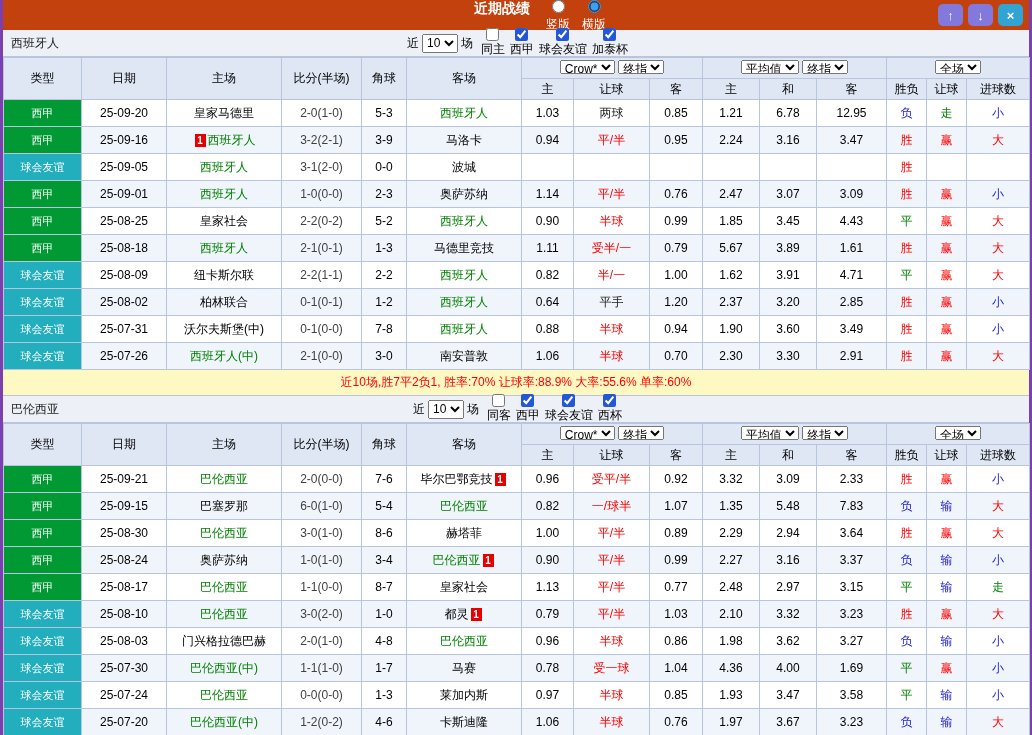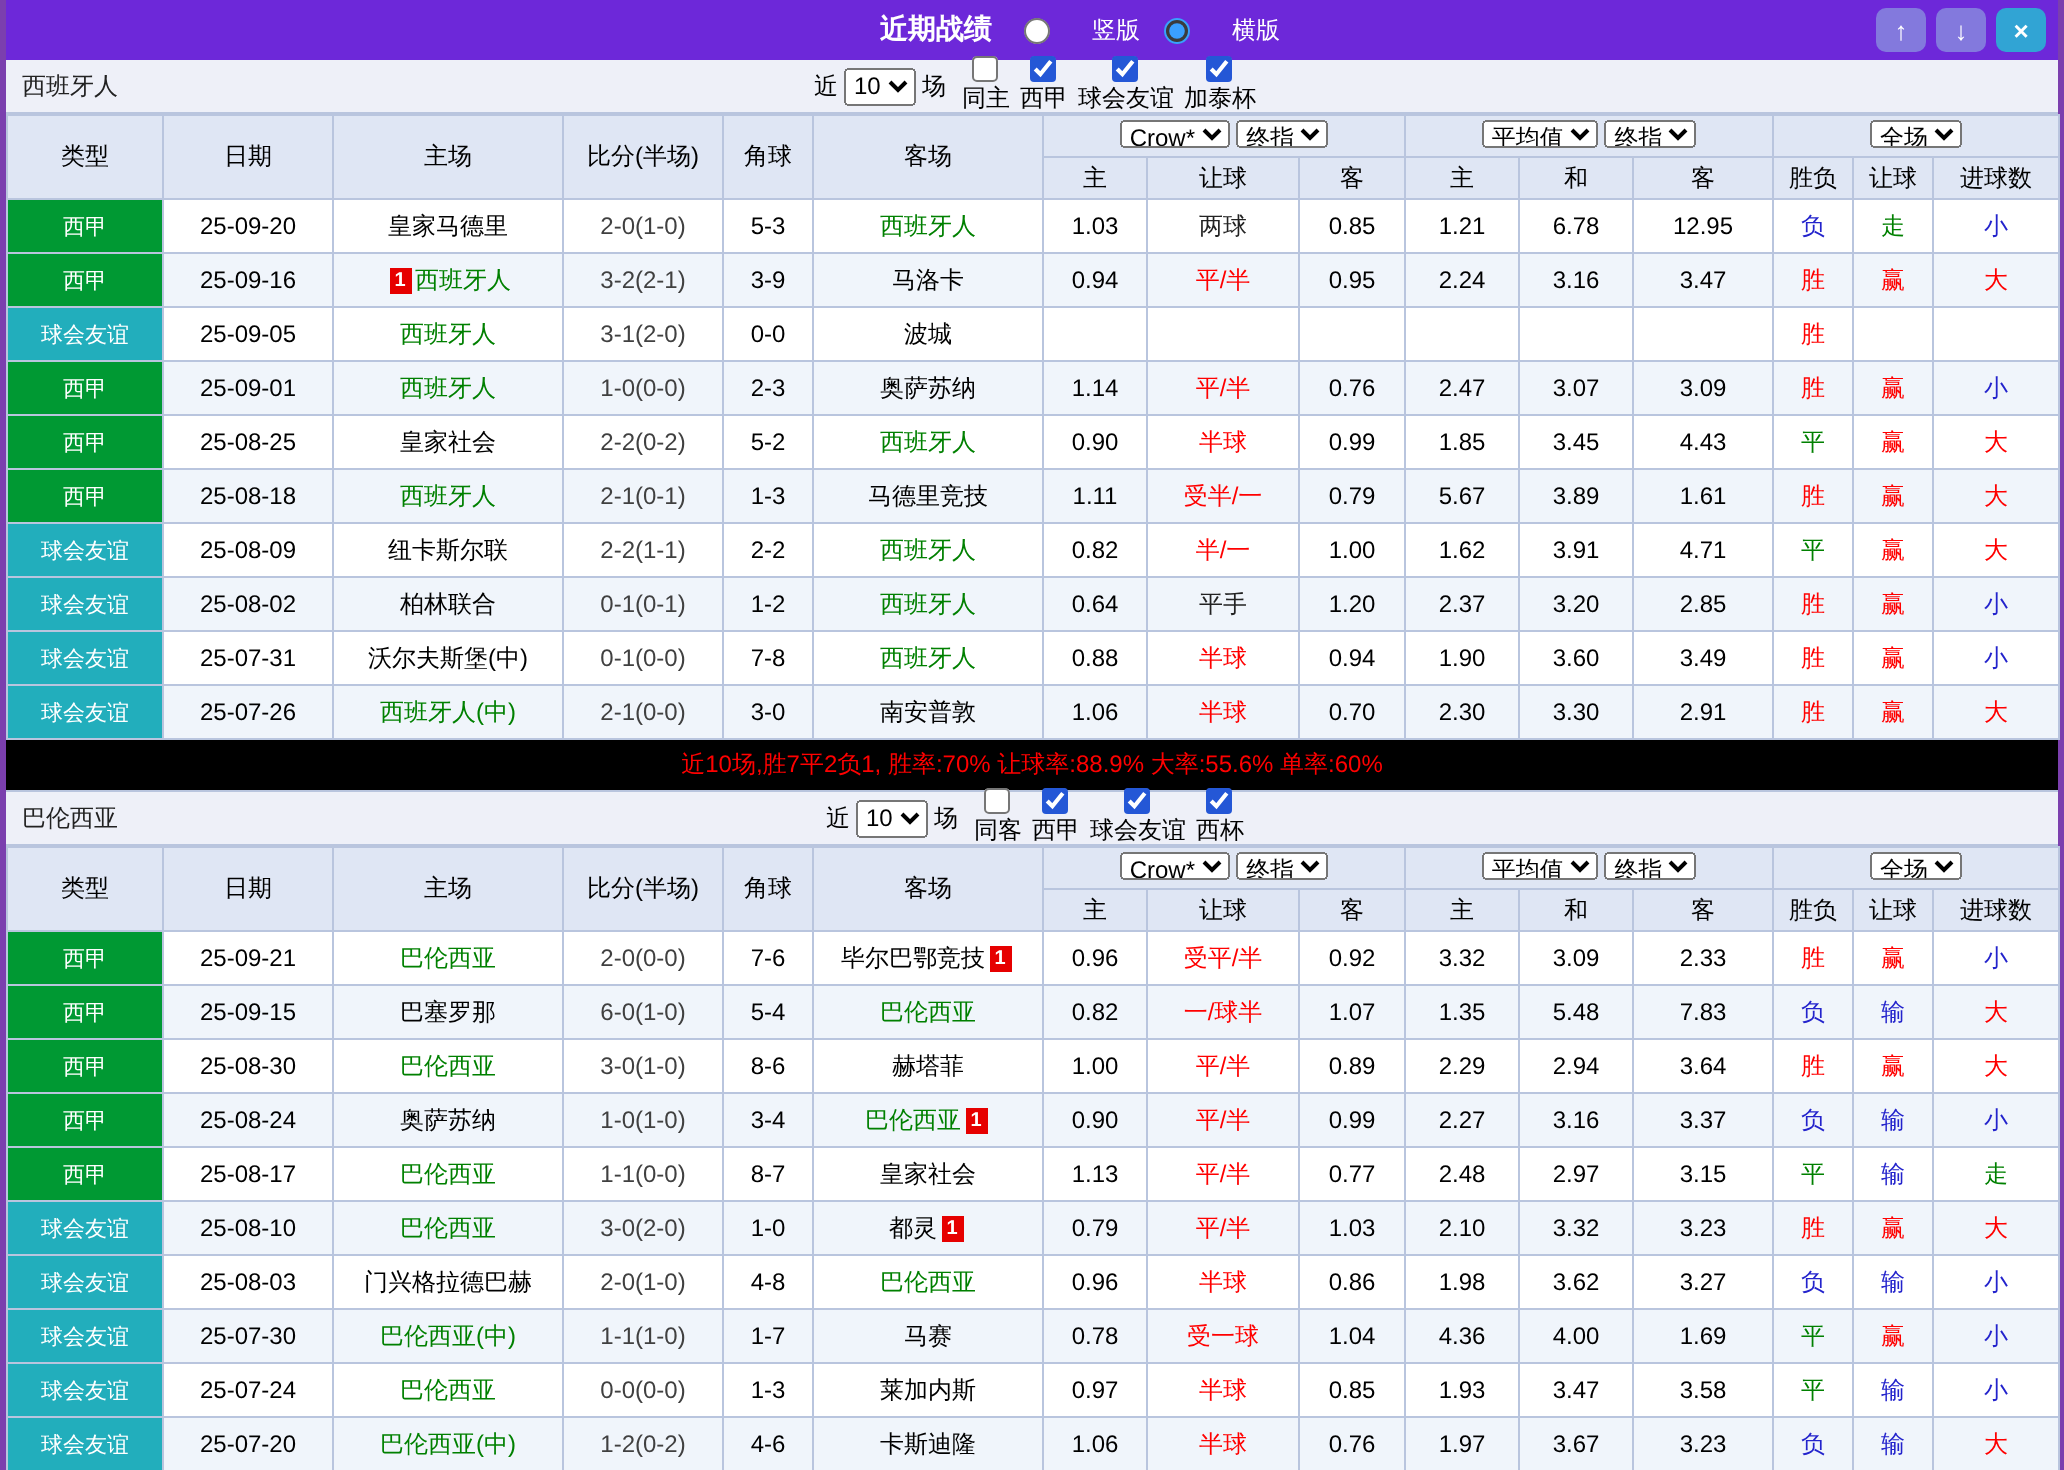--- a/index.html
+++ b/index.html
@@ -1,22 +1,22 @@
 <!DOCTYPE html>
 <html><head>
 <meta charset="utf-8">
 <style>
   html,body{margin:0;padding:0;}
   body{font-family:"Liberation Sans","DejaVu Sans",sans-serif;background:#fff;font-size:12px;}
   .page{width:1032px;border-left:3px solid #7b3fae;border-right:3px solid #7b3fae;border-bottom:3px solid #7b3fae;box-sizing:border-box;background:#fff;}
   
-  .titlebar{height:30px;background:#6d28d9;display:flex;align-items:center;justify-content:center;position:relative;color:#fff;padding-left:48px;}
+  .titlebar{height:30px;background:#c2410c;display:flex;align-items:flex-start;justify-content:center;position:relative;color:#fff;padding-left:48px;}
   .tb-title{font-weight:bold;font-size:14px;margin-right:16px;}
   .layout-radios{display:flex;align-items:center;gap:12px;font-size:12px;}
-  .layout-radios label{display:flex;align-items:center;gap:21px;cursor:pointer;}
+  .layout-radios label{display:flex;align-items:center;gap:3px;cursor:pointer;flex-direction:column;}
   .layout-radios input{accent-color:#3aa0ff;margin:0;}
   .tb-buttons{position:absolute;right:6px;top:4px;display:flex;gap:5px;}
   .tb-btn{width:25px;height:22px;border:none;border-radius:5px;color:#fff;font-size:13px;font-weight:bold;line-height:1;cursor:pointer;padding:0;}
   .tb-up,.tb-down{background:#8379dd;}
   .tb-close{background:#31a4d4;}
   
   .section-bar{position:relative;height:26px;background:#eef0f8;border-bottom:1px solid #b9c5de;display:flex;align-items:center;justify-content:center;}
   .section-team{position:absolute;left:8px;color:#222;}
   .filters{display:flex;align-items:center;}
   .filters .gap{margin:0 3px;}
@@ -32,21 +32,21 @@
   td.type{color:#fff;font-size:11px;}
   td.type.liga{background:#009933;}
   td.type.friendly{background:#22aebc;}
   .team-green{color:#008000;}
   td.score{color:#404040;}
   .c-r{color:#f00;}
   .c-b{color:#2323cc;}
   .c-g{color:#008000;}
   .c-k{color:#222;}
   .badge{display:inline-block;background:#e60000;color:#fff;font-size:10px;font-weight:bold;width:11px;height:13px;line-height:13px;margin:0 2px;vertical-align:middle;}
-  .summary{height:25px;display:flex;align-items:center;justify-content:center;color:#f00;border-bottom:1px solid #b9c5de;background:#000000;}
+  .summary{height:25px;display:flex;align-items:center;justify-content:center;color:#f00;border-bottom:1px solid #b9c5de;background:#fef9c3;}
 </style>
 </head>
 <body>
 
 <div class="page">
 
   <div class="titlebar">
     <span class="tb-title">近期战绩</span>
     <div class="layout-radios">
       <label>

